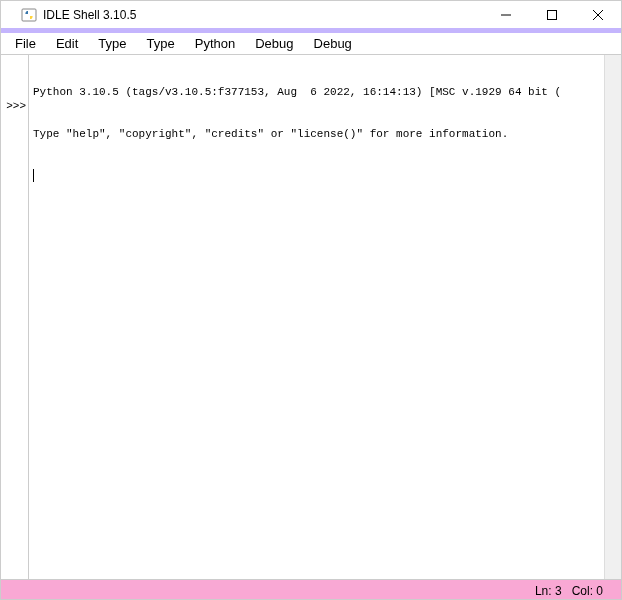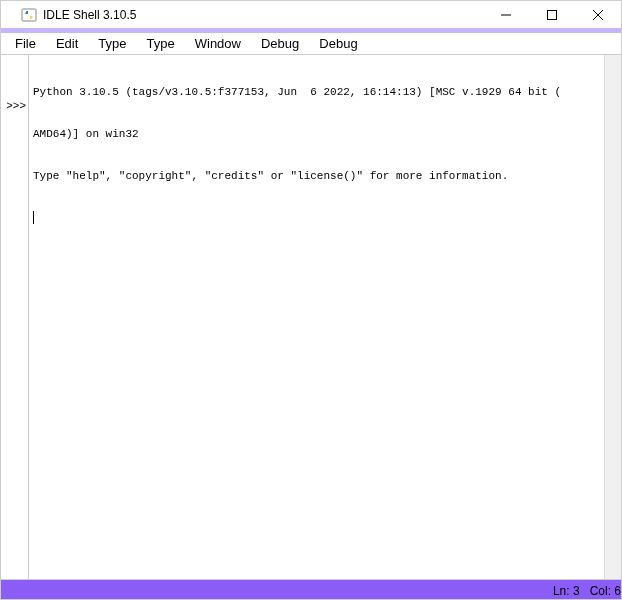--- a/index.html
+++ b/index.html
@@ -113,22 +113,23 @@
       width: 17px;
       background: #f0f0f0;
       border-left: 1px solid #ddd;
     }
     .statusbar {
       height: 22px;
       border-top: 1px solid #ccc;
       display: flex;
       align-items: center;
       justify-content: flex-end;
+      padding-right: 18px;
       font-size: 12px;
-      background: #8b5cf6;
+      background: #f9a8d4;
       gap: 10px;
     }
     .status-item {
       color: #000;
     }
   </style>
 </head>
 <body>
 
 <div class="titlebar">
@@ -158,37 +159,36 @@
         </svg>
     </div>
   </div>
 </div>
 
 <div class="menubar">
   <div class="menu-item">File</div>
   <div class="menu-item">Edit</div>
   <div class="menu-item">Type</div>
   <div class="menu-item">Type</div>
-  <div class="menu-item">Window</div>
+  <div class="menu-item">Python</div>
   <div class="menu-item">Debug</div>
   <div class="menu-item">Debug</div>
 </div>
 
 <div class="content-area">
   <div class="gutter">
     <div class="gutter-line"></div>
     <div class="gutter-line"></div>
     <div class="gutter-line"></div>
     <div class="gutter-line">&gt;&gt;&gt;</div>
   </div>
   <div class="editor">
-    <div class="editor-line">Python 3.10.5 (tags/v3.10.5:f377153, Jun  6 2022, 16:14:13) [MSC v.1929 64 bit (</div>
-    <div class="editor-line">AMD64)] on win32</div>
+    <div class="editor-line">Python 3.10.5 (tags/v3.10.5:f377153, Aug  6 2022, 16:14:13) [MSC v.1929 64 bit (</div>
     <div class="editor-line">Type "help", "copyright", "credits" or "license()" for more information.</div>
     <div class="editor-line"><span class="cursor"></span></div>
   </div>
   <div class="scrollbar-v"></div>
 </div>
 
 <div class="statusbar">
   <span class="status-item">Ln: 3</span>
-  <span class="status-item">Col: 6</span>
+  <span class="status-item">Col: 0</span>
 </div>
 
 </body></html>

